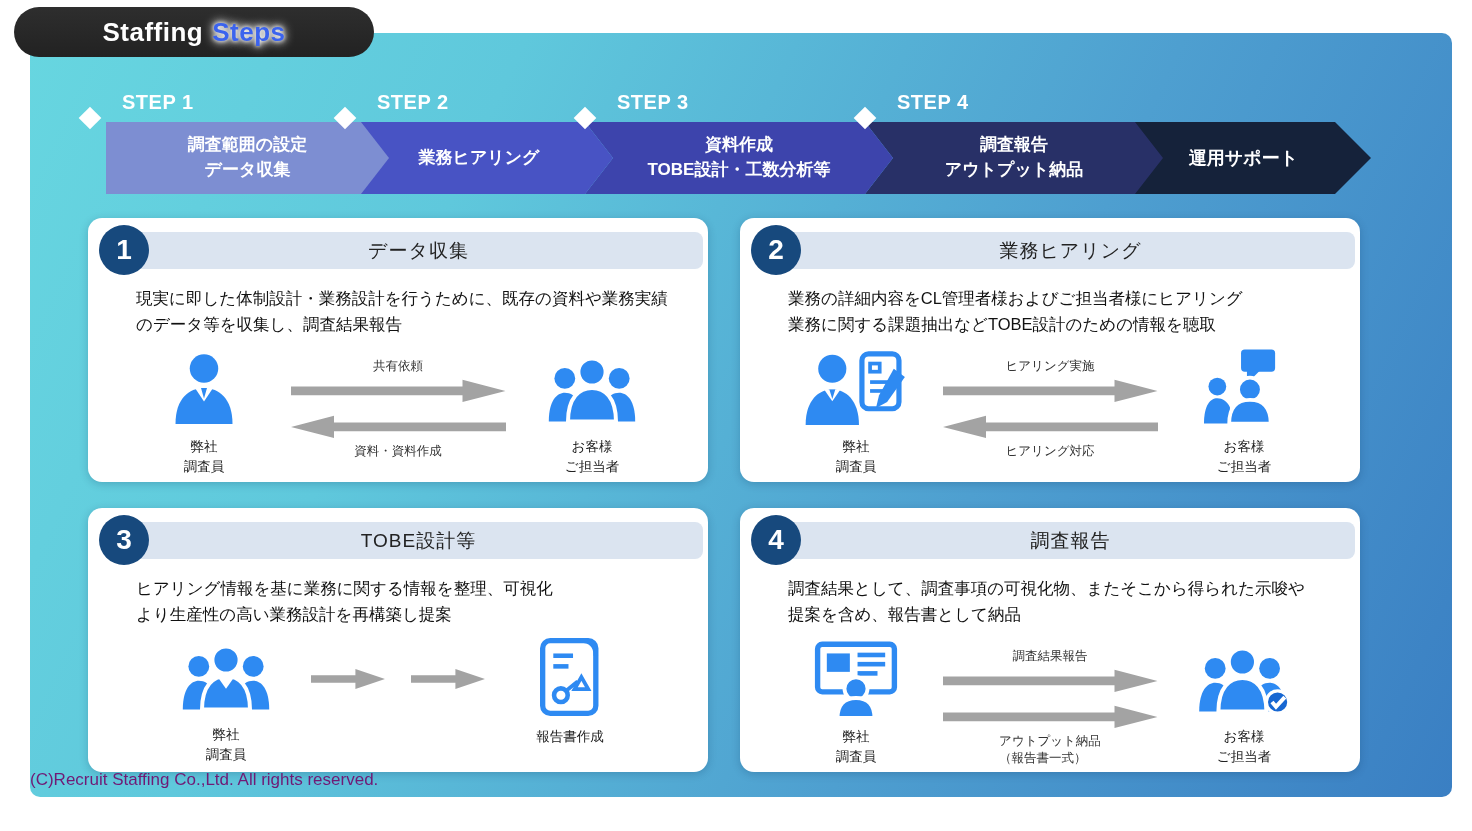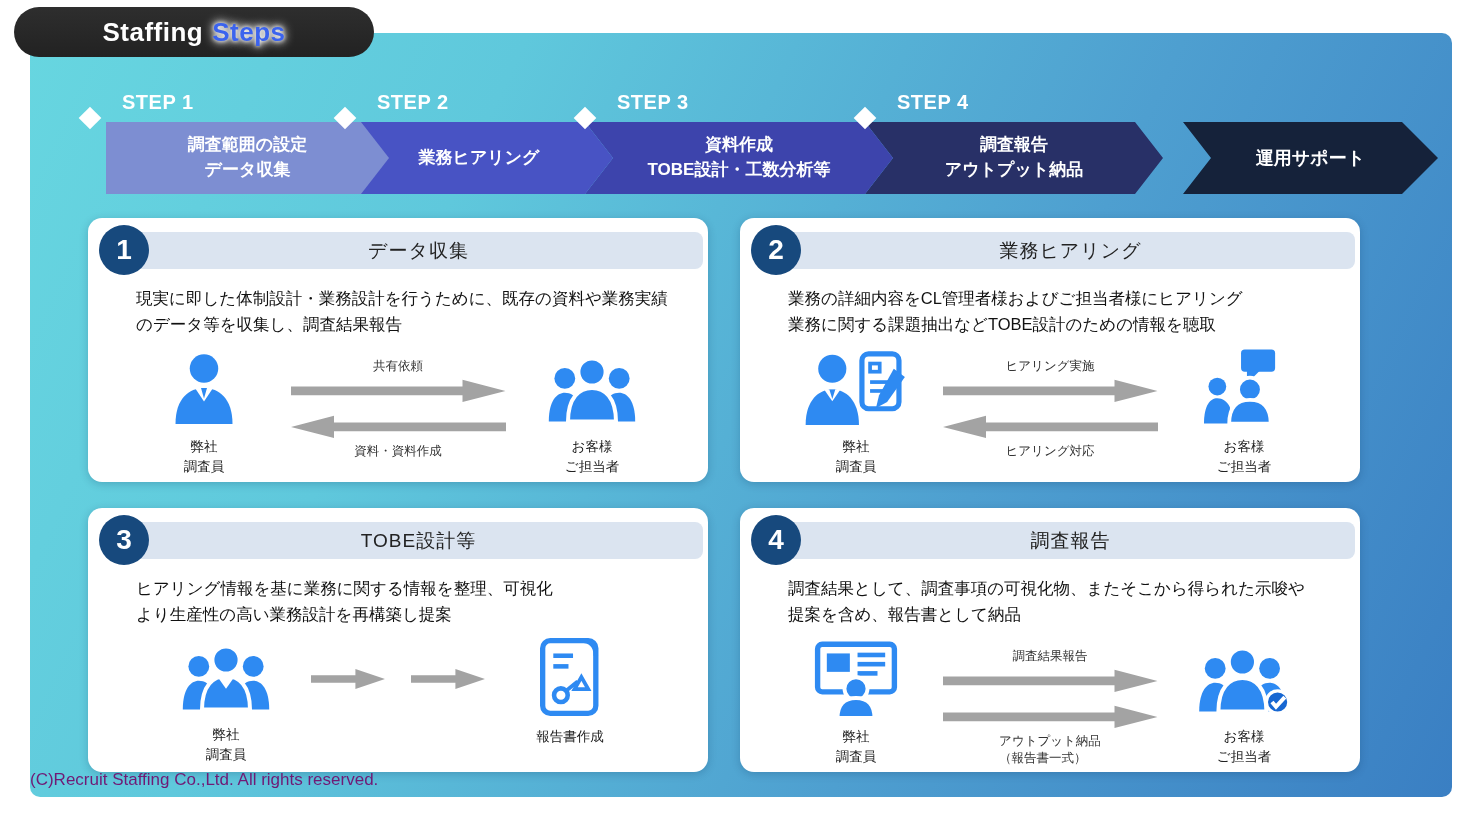--- a/index.html
+++ b/index.html
@@ -94,21 +94,21 @@
       <div class="al">業務ヒアリング</div>
     </div>
     <div class="step-arrow mid" style="left: 555px; width: 308px; z-index: 3; background: rgb(61, 68, 172);">
       <div class="al">資料作成</div>
       <div class="al">TOBE設計・工数分析等</div>
     </div>
     <div class="step-arrow mid" style="left: 835px; width: 298px; z-index: 2; background: rgb(40, 48, 103);">
       <div class="al">調査報告</div>
       <div class="al">アウトプット納品</div>
     </div>
-    <div class="step-arrow last" style="left: 1153px; width: 255px; z-index: 1; background: rgb(21, 34, 58);">
+    <div class="step-arrow last" style="left: 1086px; width: 255px; z-index: 1; background: rgb(21, 34, 58);">
       <div class="al">運用サポート</div>
     </div>
 
     <div class="card" style="left:58px;top:185px">
       <div class="card-num">1</div>
       <div class="card-title">データ収集</div>
       <div class="card-body">
         <span>現実に即した体制設計・業務設計を行うために、既存の資料や業務実績</span><br>
         <span>のデータ等を収集し、調査結果報告</span>
       </div>

